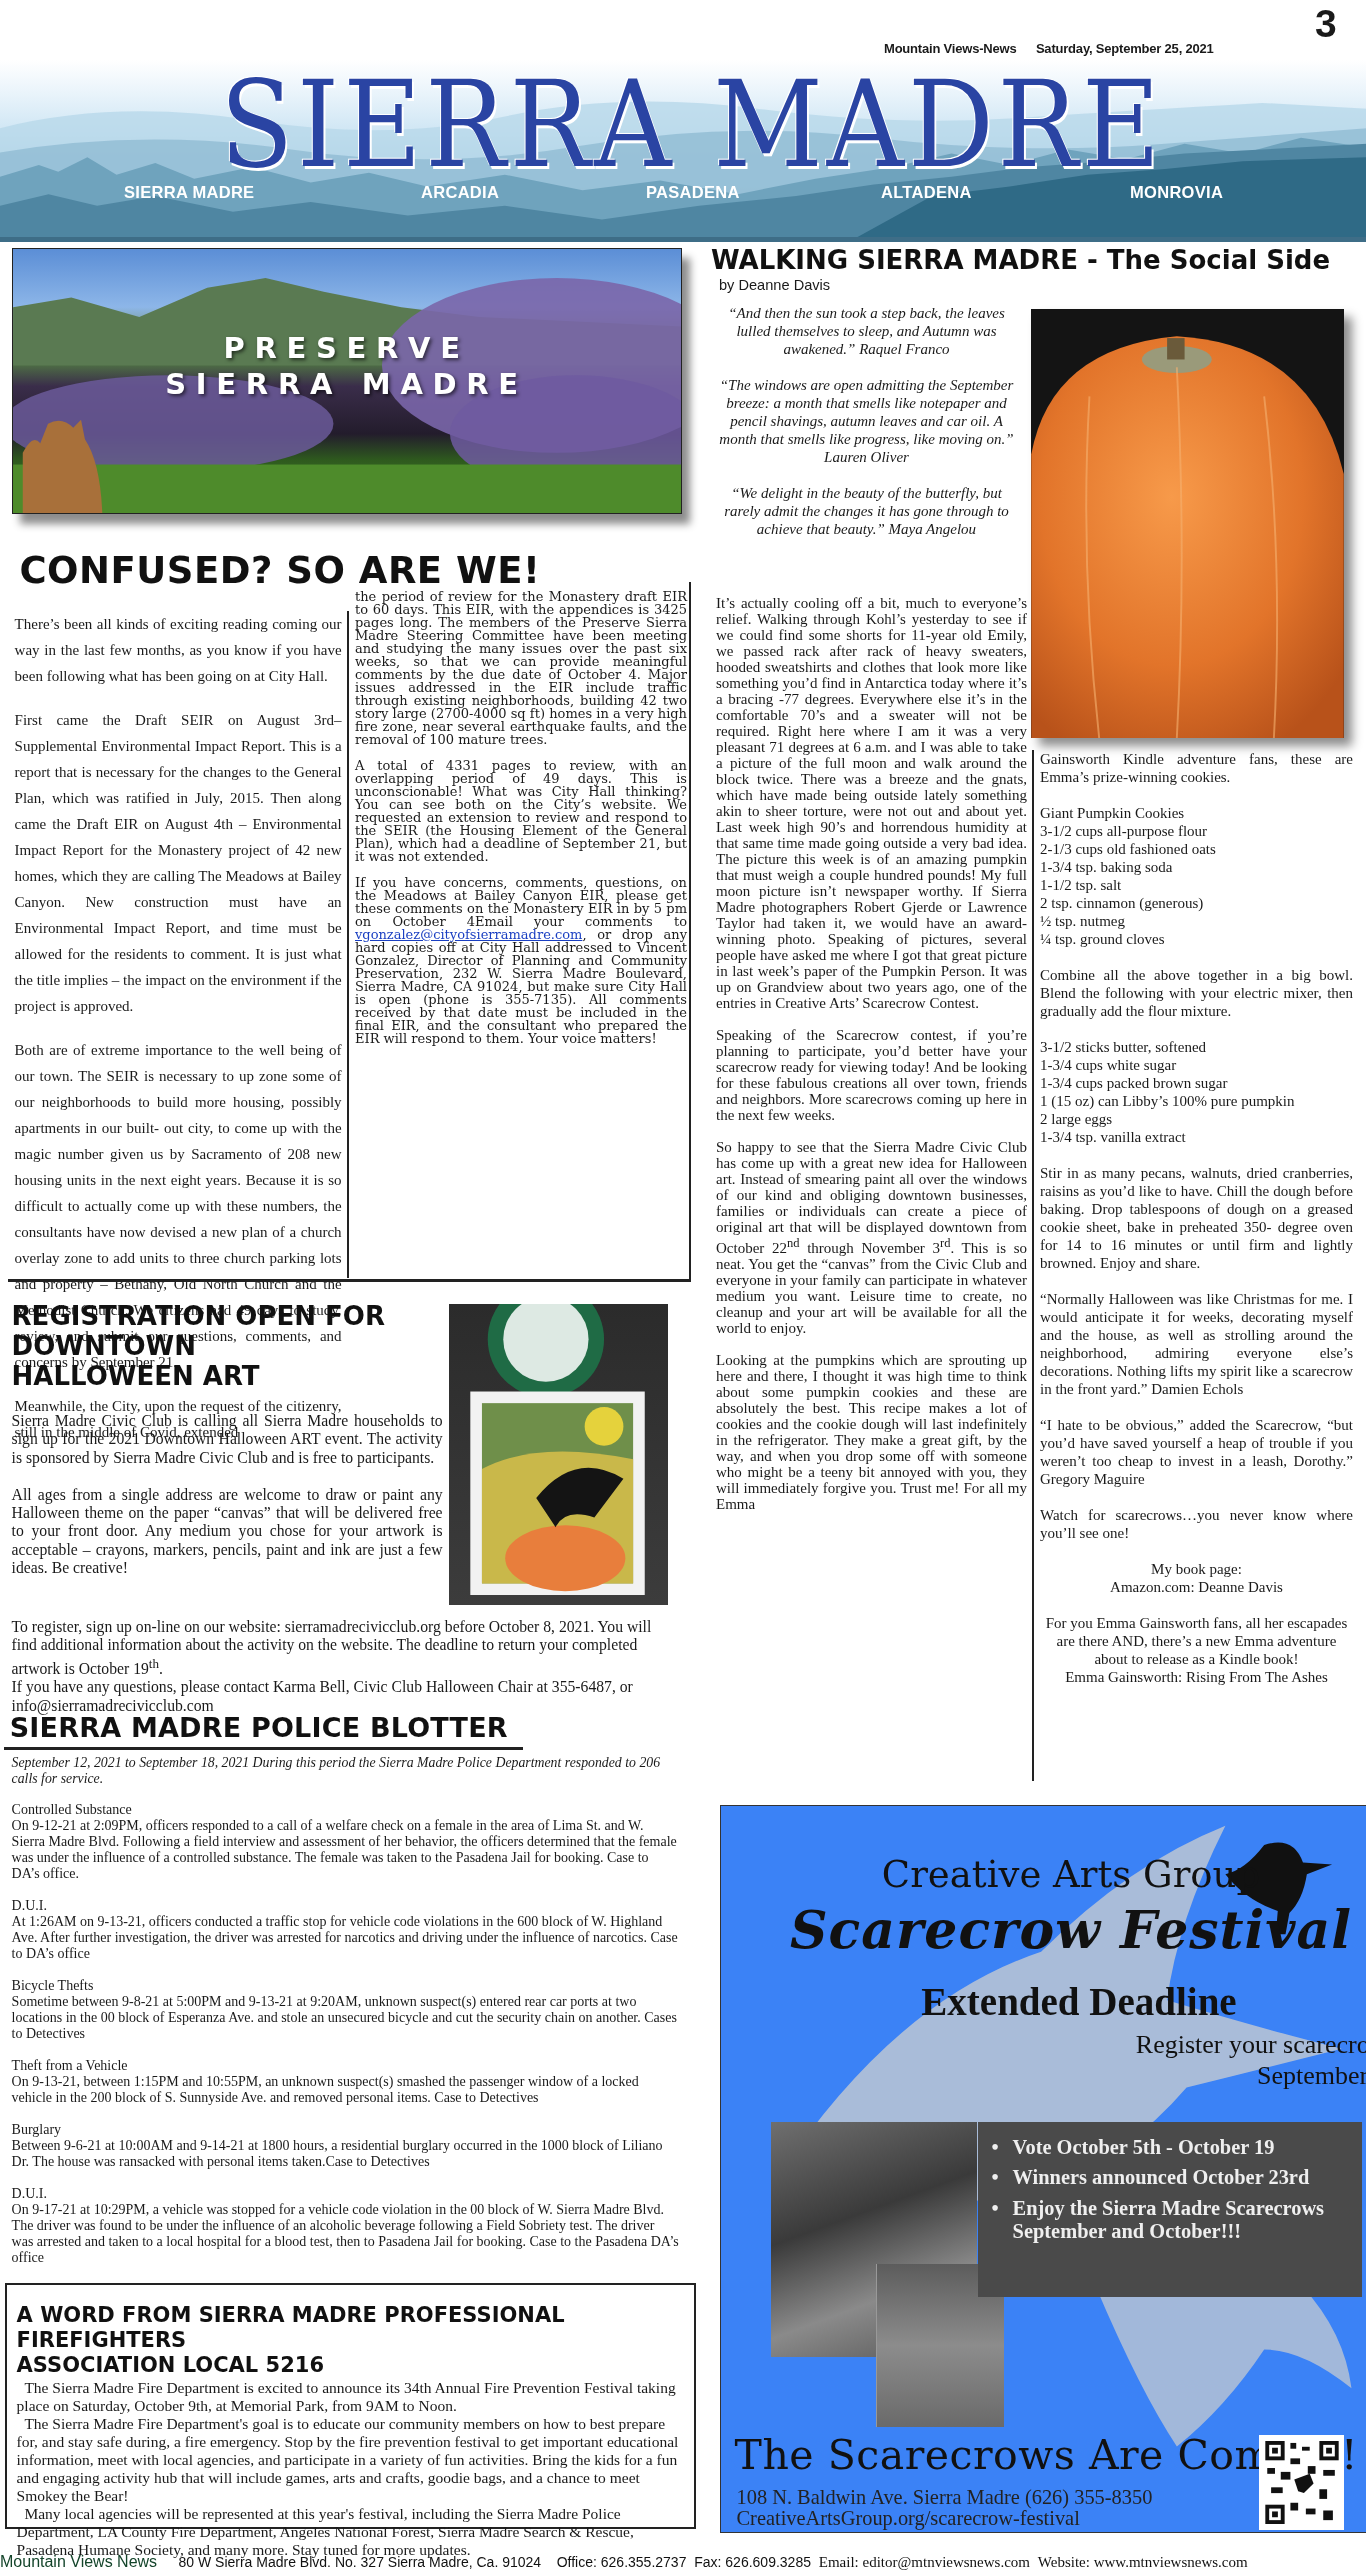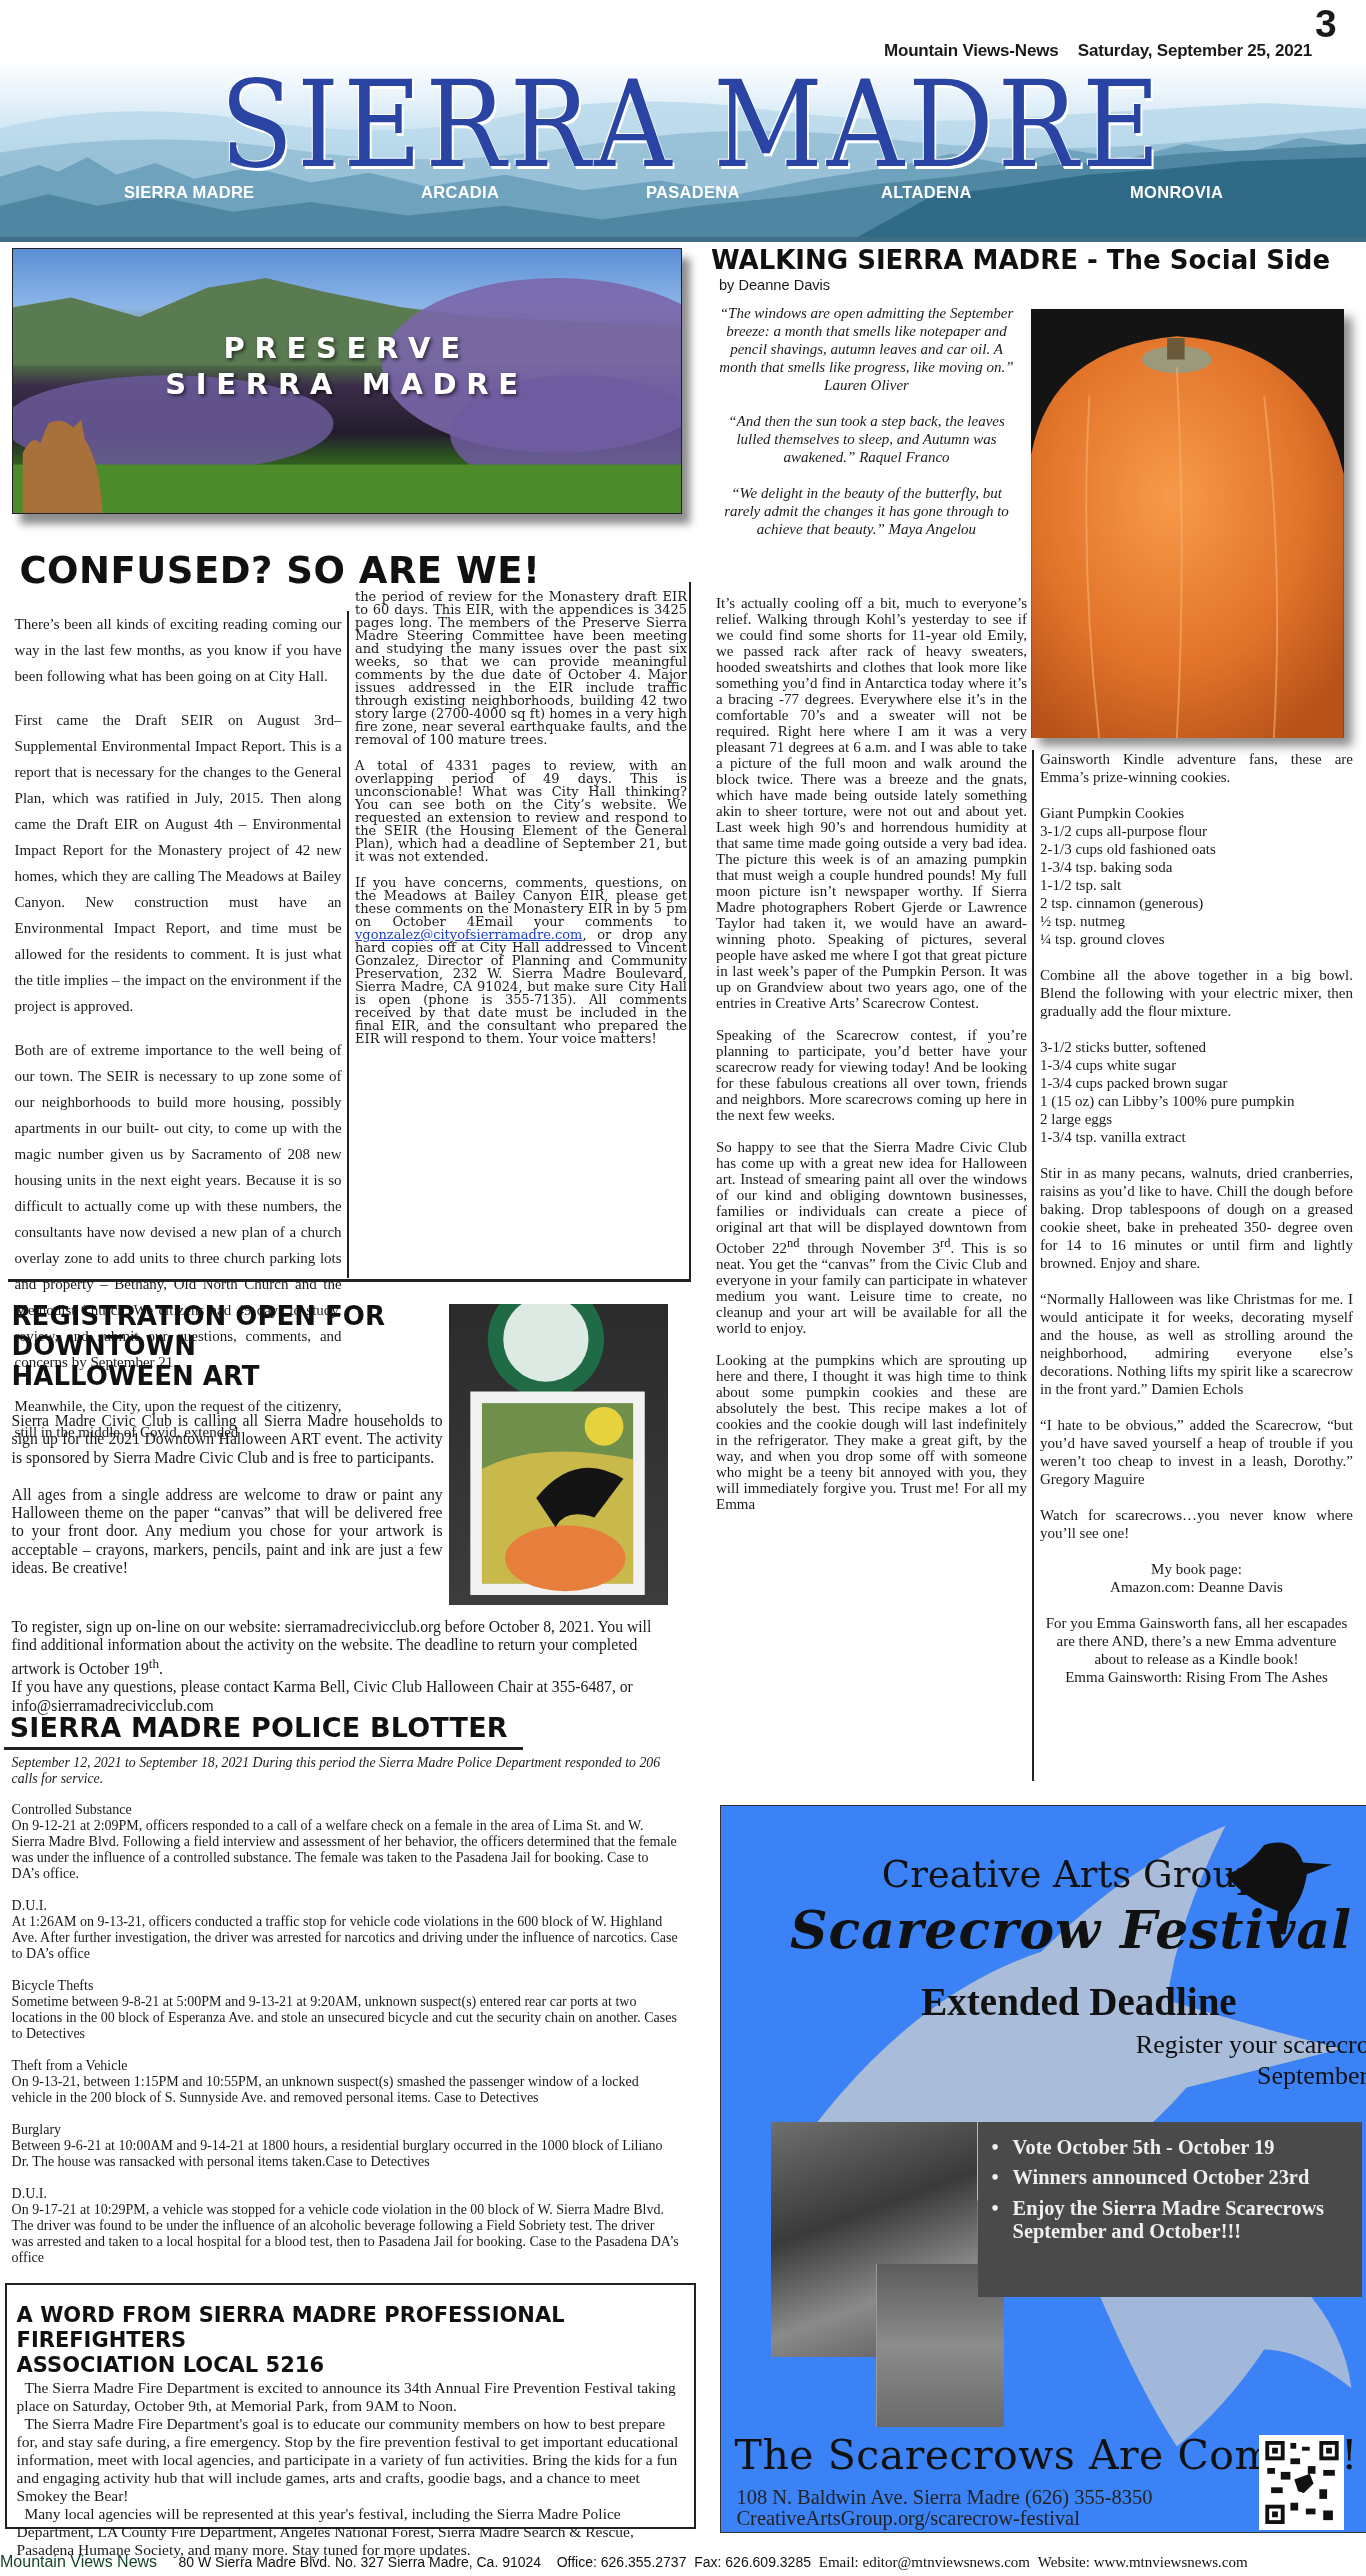--- a/index.html
+++ b/index.html
@@ -2,21 +2,21 @@
 <html><head>
 <meta charset="utf-8">
 <style>
   * { box-sizing: border-box; margin: 0; padding: 0; }
   html, body { width: 1367px; height: 2576px; background: #ffffff; overflow: hidden; }
   body { position: relative; font-family: "Liberation Serif", serif; color: #1a1a1a; }
   .abs { position: absolute; }
 
   
   .page-num { left: 1315px; top: 1.9px; font-family: "Liberation Sans", sans-serif; font-weight: bold; font-size: 39px; }
-  .dateline { left: 884px; top: 41px; font-family: "Liberation Sans", sans-serif; font-weight: bold; font-size: 17px; letter-spacing: -0.2px; }
+  .dateline { left: 884px; top: 41px; font-family: "Liberation Sans", sans-serif; font-weight: bold; font-size: 13px; letter-spacing: -0.2px; }
   .dateline span + span { margin-left: 19.4px; }
   .banner { left: 0; top: 60px; width: 1367px; height: 179px; overflow: hidden;
             background: linear-gradient(180deg, #ffffff 0%, #eaf4fb 18%, #cfe6f4 40%, #a9cfe3 60%, #7fb1ca 78%, #5c93ad 100%); }
   .banner svg { position: absolute; left: 0; top: 0; }
   .banner-title { position: absolute; left: 163px; top: 0; width: 1058px; text-align: center;
                   font-family: "DejaVu Serif", serif; font-size: 107px; color: #2a44a3; letter-spacing: 3.9px;
                   transform: scaleY(1.12); transform-origin: top; line-height: 1.1;
                   text-shadow: 1.9px 1.9px 0 #ffffff, -1px -1px 0 #ffffff; }
   .banner-town { position: absolute; top: 123px; font-family: "Liberation Sans", sans-serif; font-weight: bold;
                  font-size: 16.5px; color: #ffffff; letter-spacing: 0.3px; }
@@ -217,22 +217,22 @@
   <div class="fire-body">
     <p>The Sierra Madre Fire Department is excited to announce its 34th Annual Fire Prevention Festival taking place on Saturday, October 9th, at Memorial Park, from 9AM to Noon.</p>
     <p>The Sierra Madre Fire Department's goal is to educate our community members on how to best prepare for, and stay safe during, a fire emergency. Stop by the fire prevention festival to get important educational information, meet with local agencies, and participate in a variety of fun activities. Bring the kids for a fun and engaging activity hub that will include games, arts and crafts, goodie bags, and a chance to meet Smokey the Bear!</p>
     <p>Many local agencies will be represented at this year's festival, including the Sierra Madre Police Department, LA County Fire Department, Angeles National Forest, Sierra Madre Search &amp; Rescue, Pasadena Humane Society, and many more. Stay tuned for more updates.</p>
   </div>
 </div>
 
 <div class="abs h-sans walk-title">WALKING SIERRA MADRE - The Social Side</div>
 <div class="abs walk-by">by Deanne Davis</div>
 <div class="abs quotes">
+  <p>“And then the sun took a step back, the leaves lulled themselves to sleep, and Autumn was awakened.” Raquel Franco</p>
   <p>“The windows are open admitting the September breeze: a month that smells like notepaper and pencil shavings, autumn leaves and car oil. A month that smells like progress, like moving on.” Lauren Oliver</p>
-  <p>“And then the sun took a step back, the leaves lulled themselves to sleep, and Autumn was awakened.” Raquel Franco</p>
   <p>“We delight in the beauty of the butterfly, but rarely admit the changes it has gone through to achieve that beauty.” Maya Angelou</p>
 </div>
 <div class="abs pumpkin">
   <svg width="313" height="429" viewBox="0 0 322 442">
     <defs>
       <radialGradient id="pg" cx="45%" cy="40%" r="70%">
         <stop offset="0%" stop-color="#f79a4a"></stop>
         <stop offset="60%" stop-color="#e2742a"></stop>
         <stop offset="100%" stop-color="#b8521a"></stop>
       </radialGradient>

